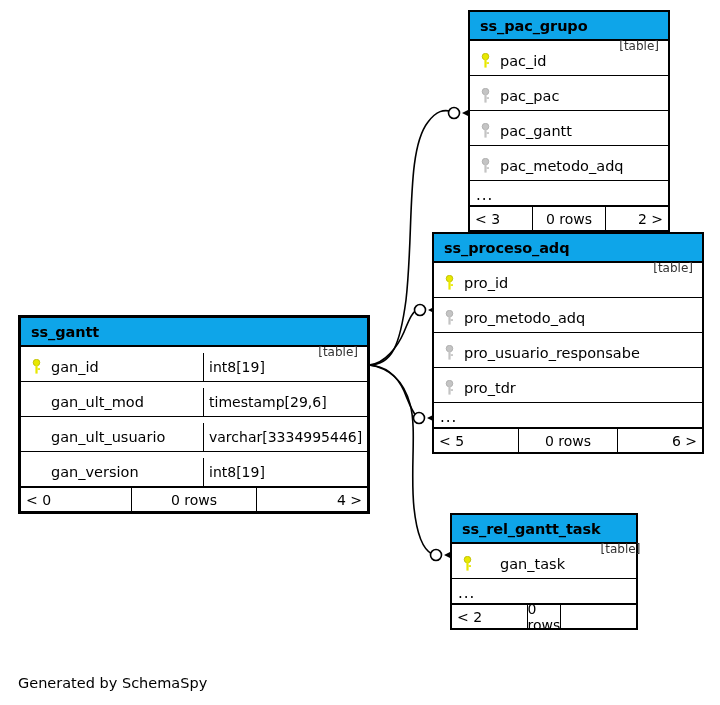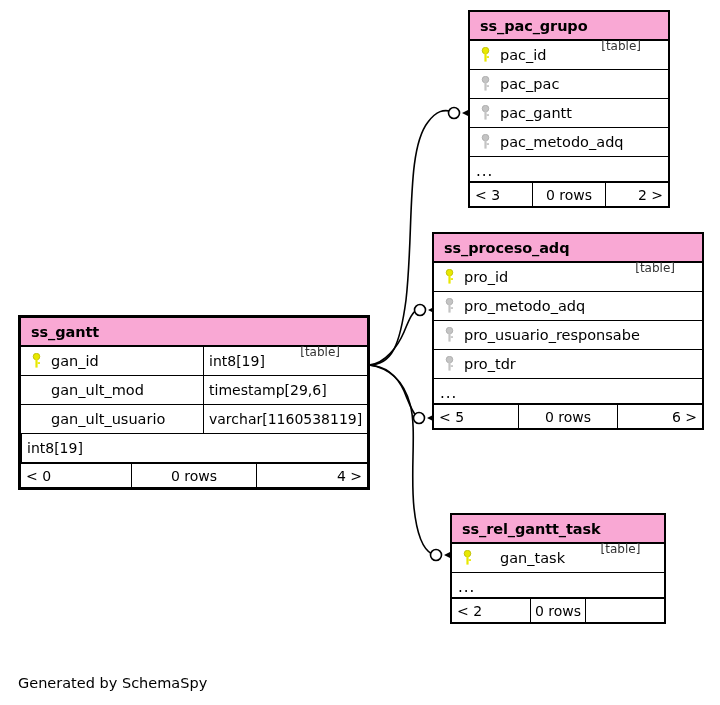--- a/index.html
+++ b/index.html
@@ -33,25 +33,25 @@
     z-index: 3;
   }
   .table-box.focus {
     border-width: 3px;
   }
 
   .tbl-header {
     display: flex;
     align-items: center;
     justify-content: space-between;
-    background: #f9a8d4;
+    background: #0ea5e9;
     border-bottom: 2px solid #000000;
     box-sizing: border-box;
     height: 29px;
-    padding: 0 27px 0 10px;
+    padding: 0 9px 0 10px;
   }
   .tbl-name {
     font-size: 14.5px;
     font-weight: bold;
     color: #000000;
     letter-spacing: -0.1px;
     white-space: nowrap;
   }
   .tbl-kind {
     font-size: 12px;
@@ -59,20 +59,21 @@
     white-space: nowrap;
     margin-top: 40px;
   }
 
   .row {
     display: flex;
     align-items: stretch;
     border-bottom: 1.5px solid #000000;
     box-sizing: border-box;
     height: 29px;
+    margin-top: 6px;
   }
   .row:last-child { border-bottom: none; }
 
   .cell-name {
     display: flex;
     align-items: center;
     flex: 1 1 auto;
     padding-left: 6px;
     box-sizing: border-box;
     overflow: hidden;
@@ -342,35 +343,39 @@
         <span class="col-label indent">gan_ult_mod</span>
       </div>
       <div class="cell-type" style="flex:1;">timestamp[29,6]</div>
     </div>
 
     <div class="row">
       <div class="cell-name" style="width:182px; flex:0 0 182px;">
         <span class="keyslot"></span>
         <span class="col-label indent">gan_ult_usuario</span>
       </div>
-      <div class="cell-type" style="flex:1;">varchar[1160538119]</div>
-    </div>
-
-    <div class="row">
+      <div class="cell-type" style="flex:1;">varchar[3334995446]</div>
+    </div>
+
+    <div class="row">
+      <div class="cell-name" style="width:182px; flex:0 0 182px;">
+        <span class="keyslot"></span>
+        <span class="col-label indent">gan_version</span>
+      </div>
       <div class="cell-type" style="flex:1;">int8[19]</div>
     </div>
 
     <div class="tbl-footer">
       <div class="foot-cell foot-left" style="width:110px;">&lt; 0</div>
       <div class="foot-cell foot-center" style="flex:1;">0 rows</div>
       <div class="foot-cell foot-right" style="width:110px;">4 &gt;</div>
     </div>
   </div>
 
-  <div class="table-box" style="left:450px; top:513px; width:216px;">
+  <div class="table-box" style="left:450px; top:513px; width:188px;">
     <div class="tbl-header">
       <span class="tbl-name">ss_rel_gantt_task</span>
       <span class="tbl-kind">[table]</span>
     </div>
 
 
     <div class="row">
       <div class="cell-name">
         <span class="keyslot">
           <svg width="11" height="16" viewBox="0 0 11 16">

